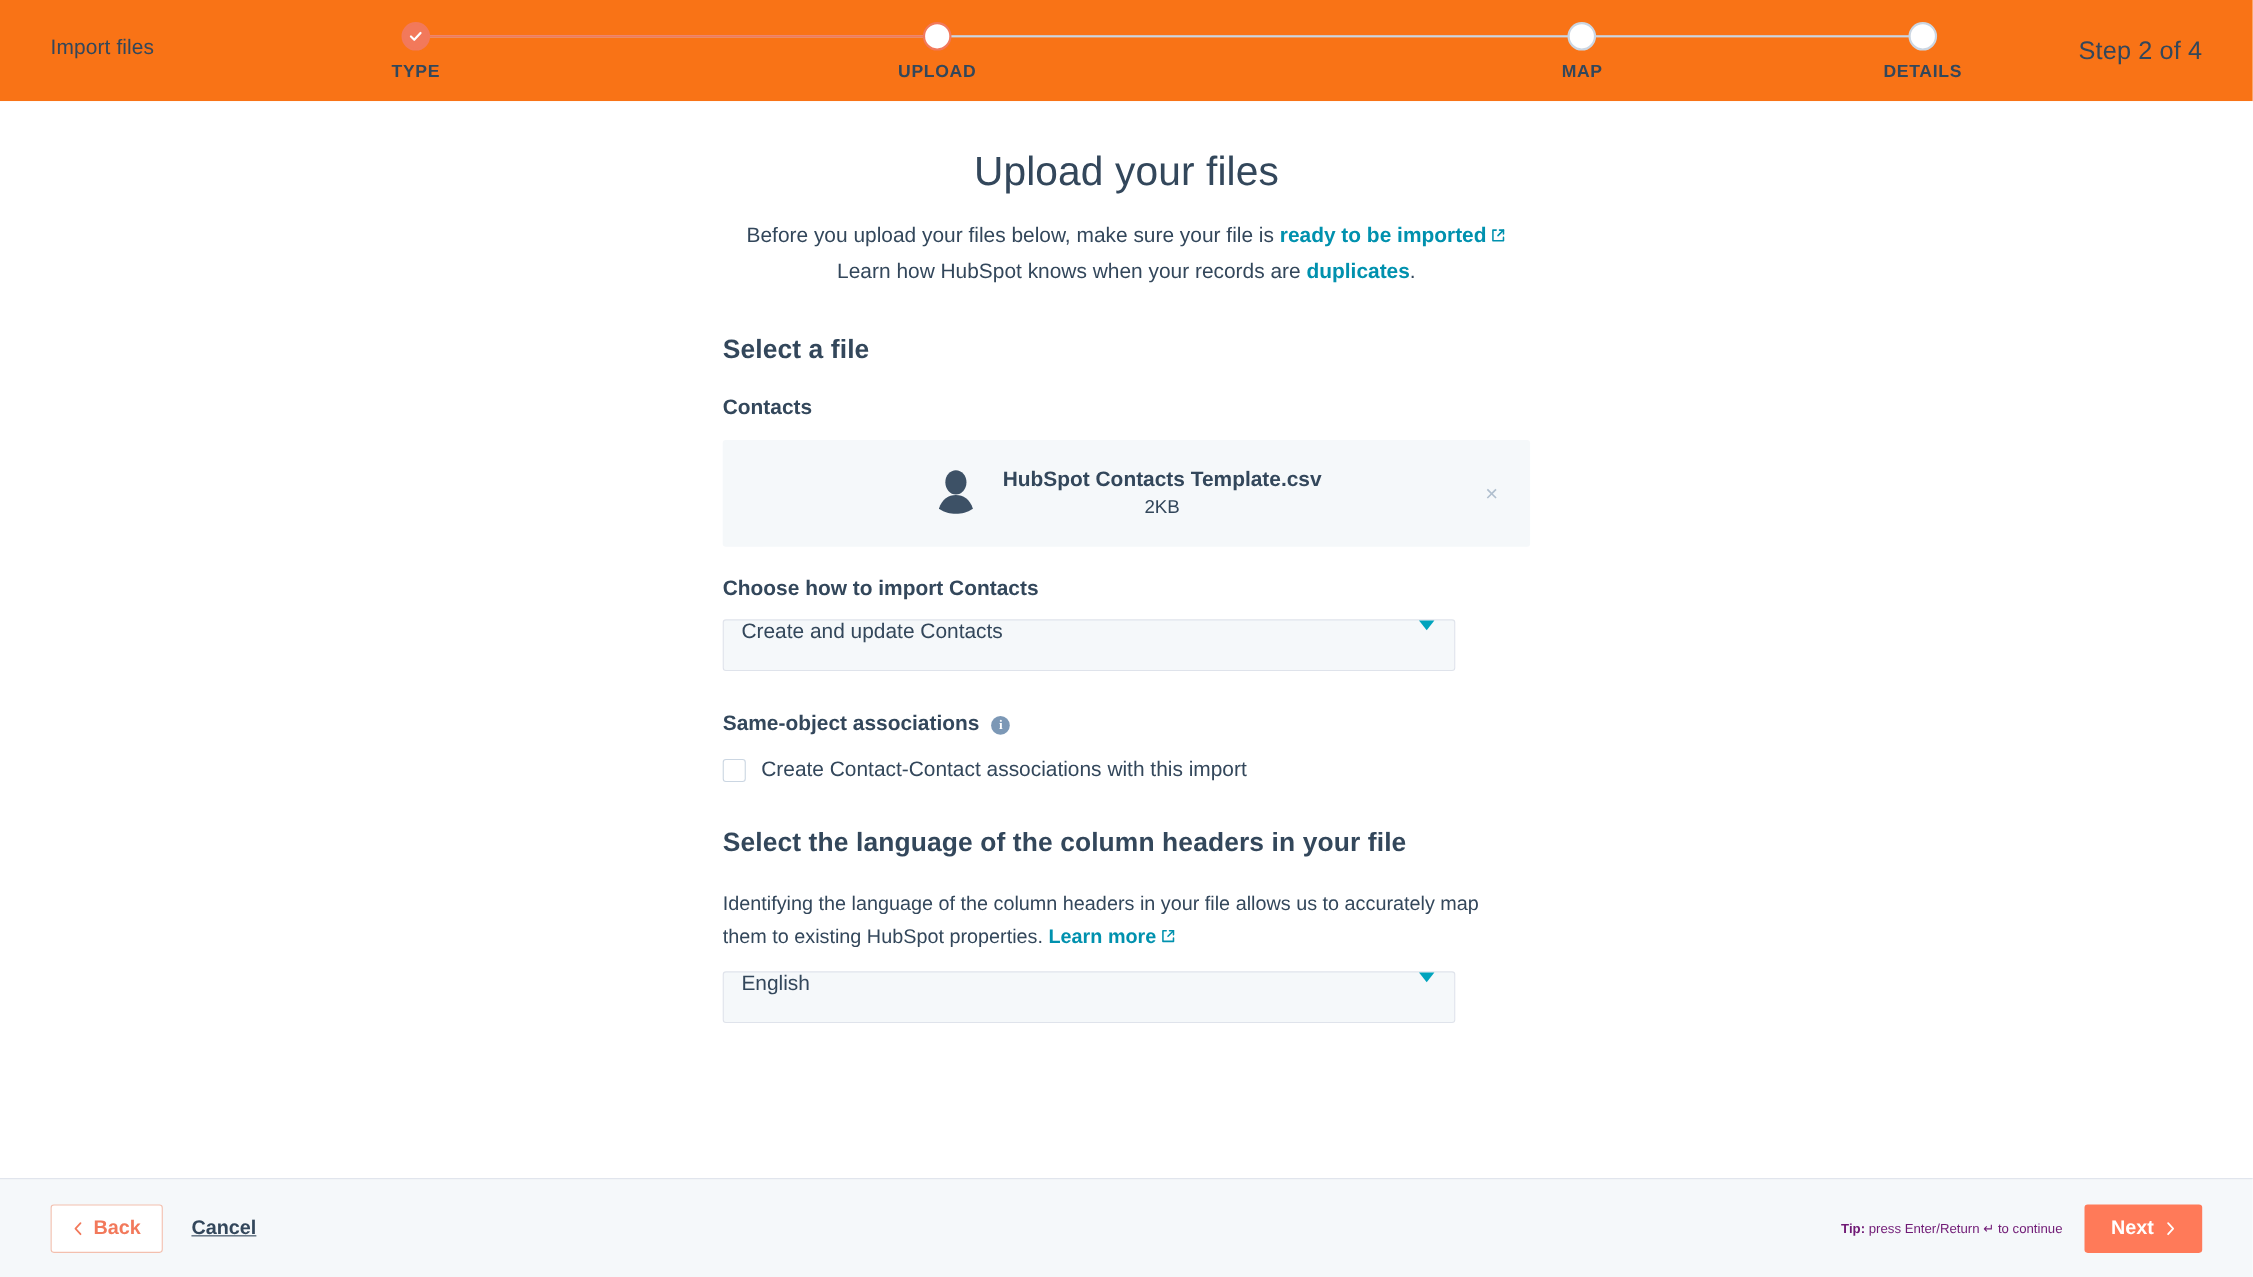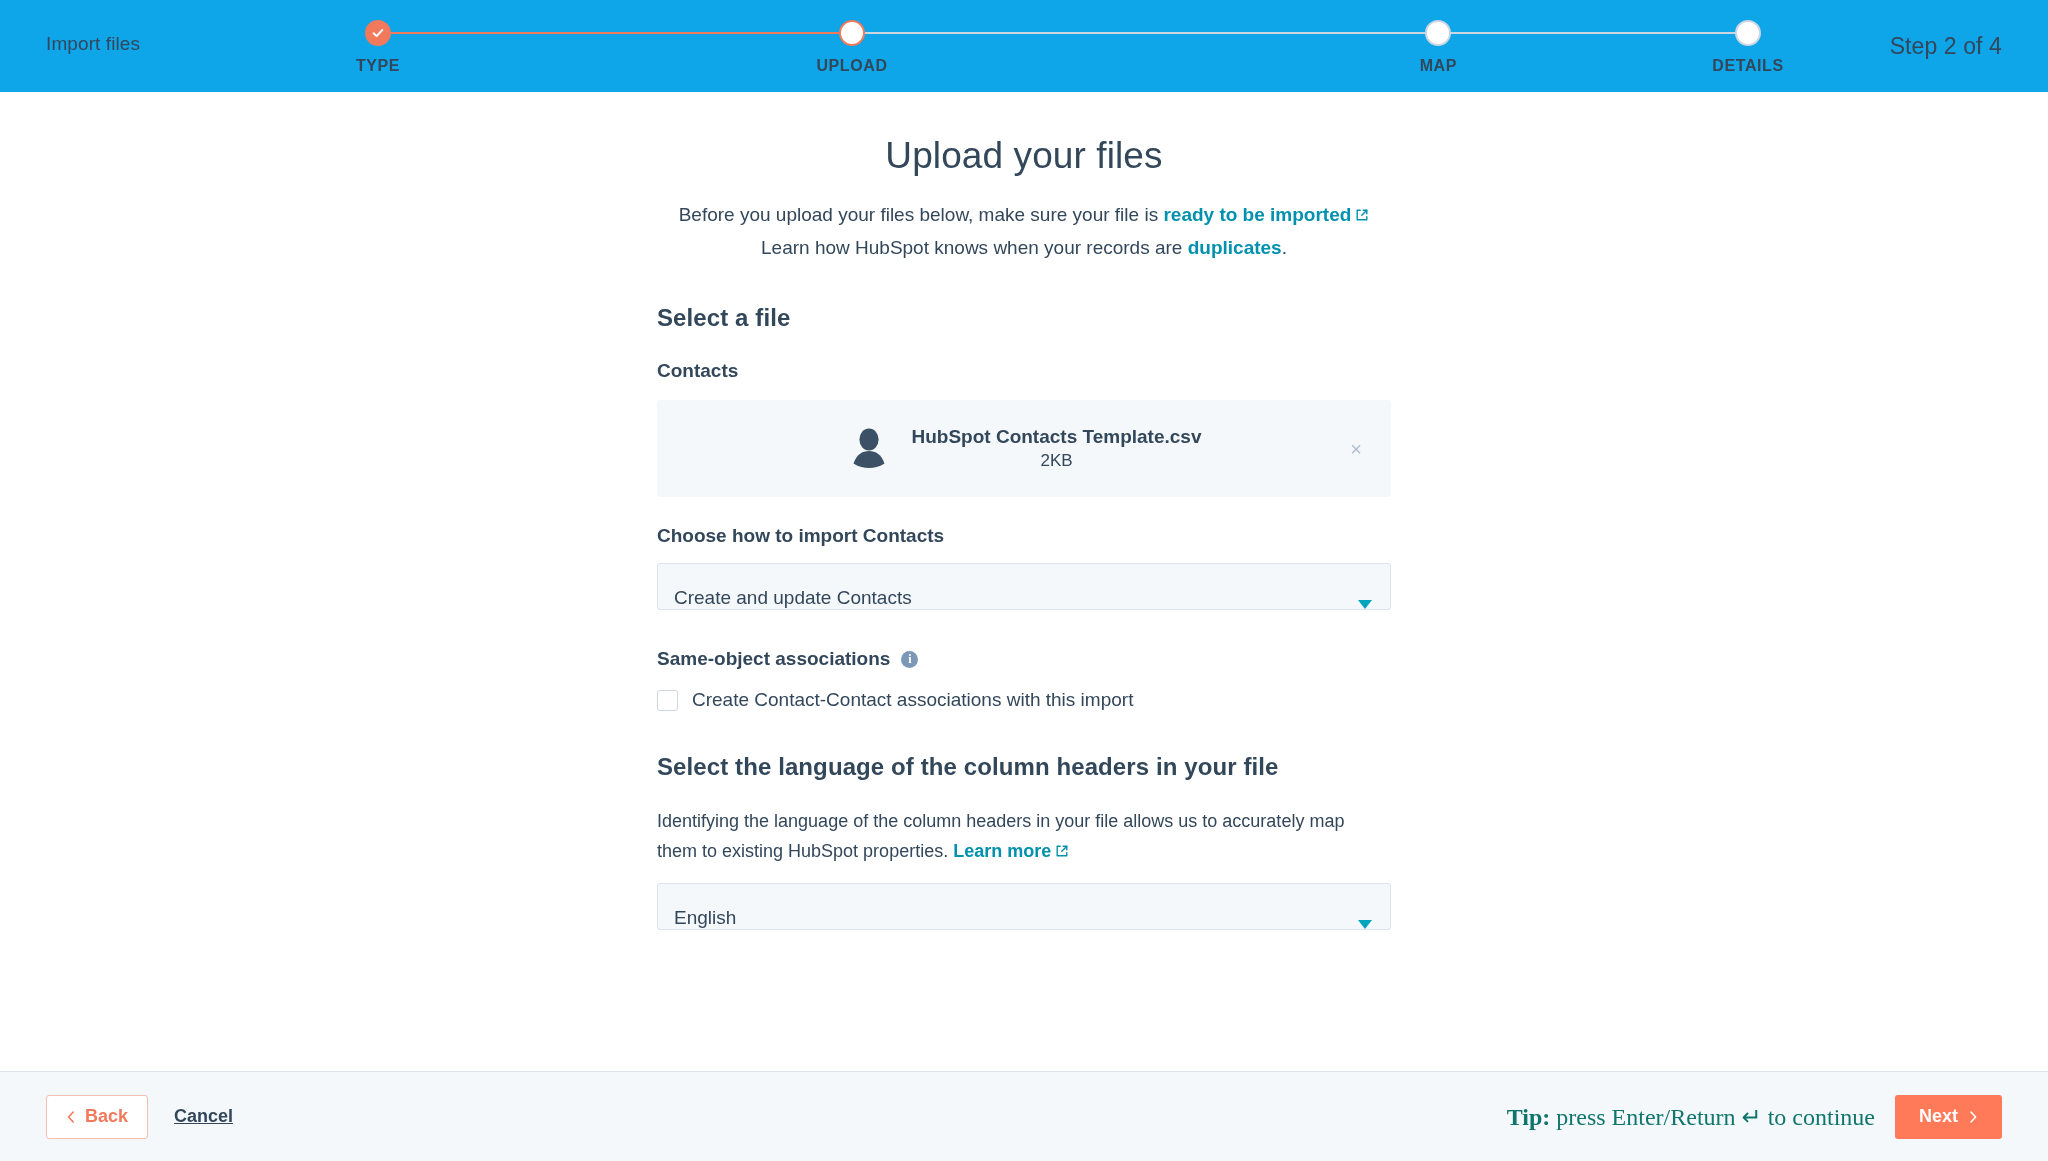--- a/index.html
+++ b/index.html
@@ -21,21 +21,21 @@
     display: flex;
     flex-direction: column;
     background: #ffffff;
   }
 
   
   .header {
     position: relative;
     height: 92px;
     flex: 0 0 92px;
-    background: #0ea5e9;
+    background: #f97316;
     text-decoration: underline;
   }
 
   .header-title {
     position: absolute;
     left: 46px;
     top: 33px;
     font-size: 19px;
     color: #33475b;
     letter-spacing: .1px;
@@ -230,27 +230,27 @@
     font-size: 20px;
     line-height: 1;
     background: none;
     border: none;
     font-family: "Liberation Sans", sans-serif;
   }
 
   
   .select {
     margin-top: 16px;
-    width: 734px;
+    width: 666px;
     height: 47px;
     background: #f5f8fa;
     border: 1px solid #dfe3eb;
     border-radius: 3px;
     display: flex;
-    align-items: flex-end;
+    align-items: flex-start;
     padding: 0 16px;
     cursor: pointer;
     position: relative;
   }
 
   .select-value {
     font-size: 19px;
     color: #33475b;
     flex: 1 1 auto;
   }
@@ -383,23 +383,22 @@
   }
 
   .footer-right {
     margin-left: auto;
     display: flex;
     align-items: center;
     gap: 20px;
   }
 
   .tip {
-    font-size: 24px;
-    color: #0f766e;
-    font-family: Liberation Serif, serif;
+    font-size: 12px;
+    color: #701a75;
   }
   .tip b { font-weight: bold; }
 
   .btn-next {
     height: 44px;
     padding: 0 24px;
     background: #ff7a59;
     border: none;
     border-radius: 3px;
     color: #ffffff;

